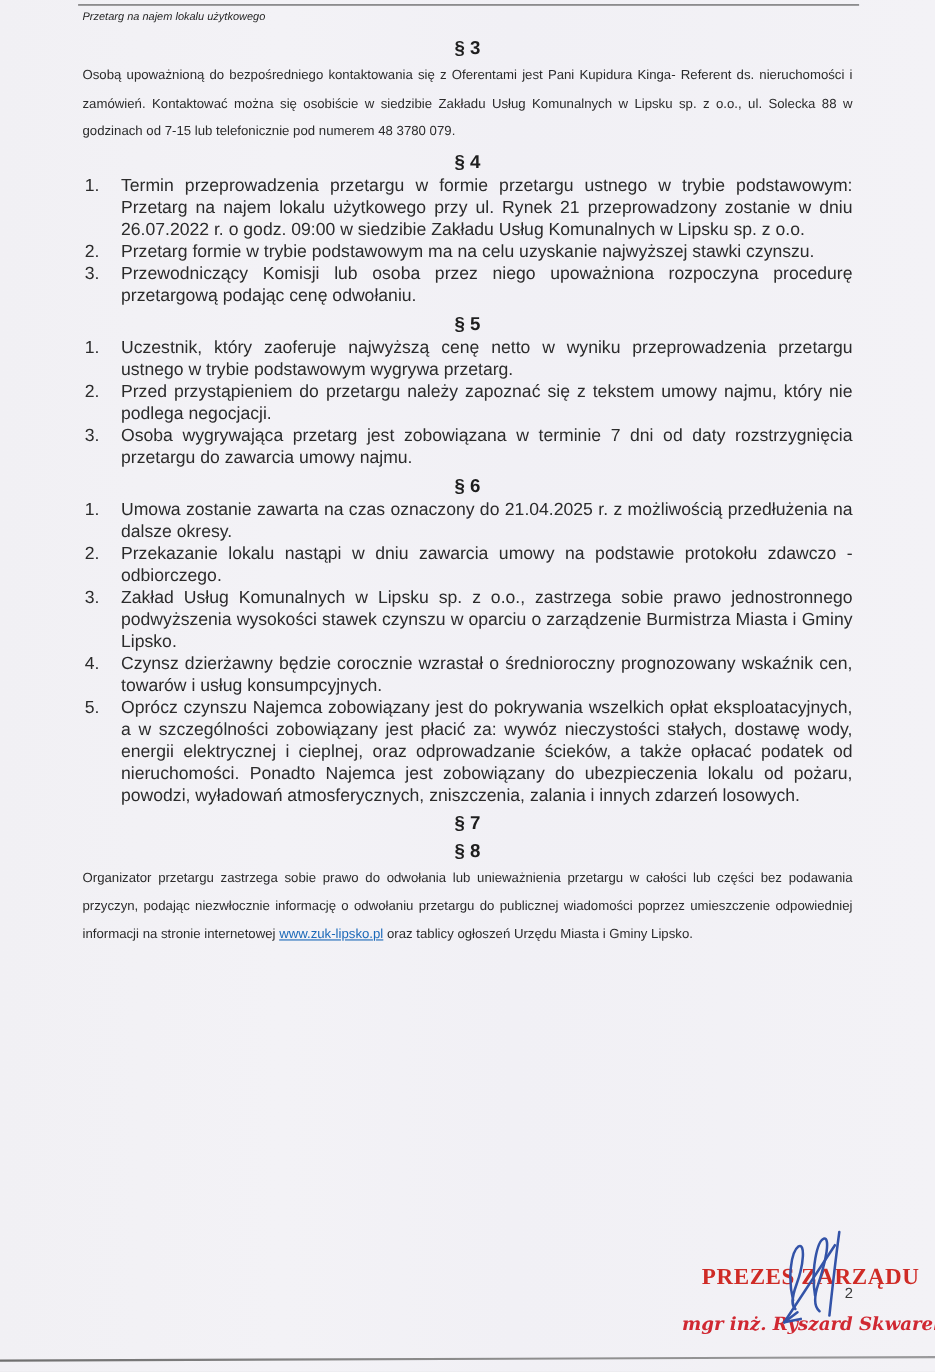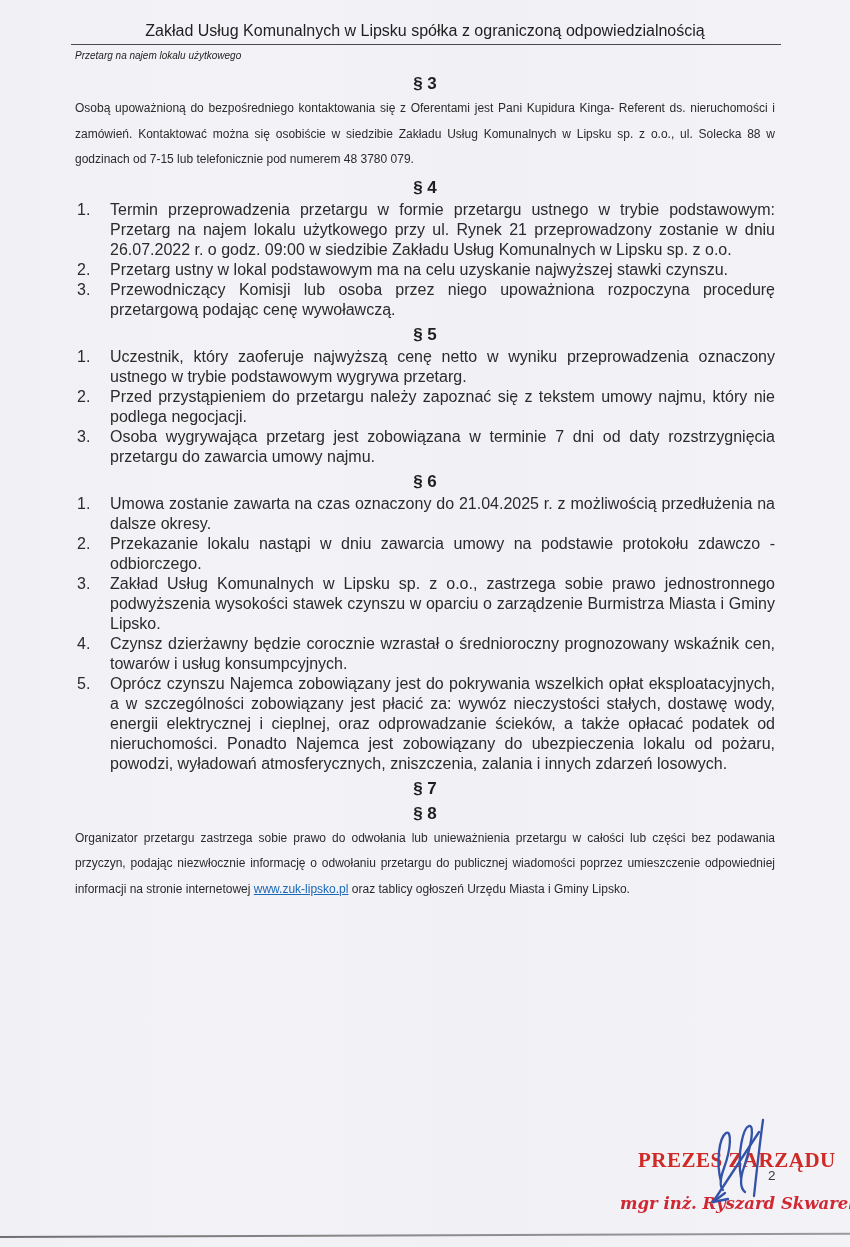--- a/index.html
+++ b/index.html
@@ -114,39 +114,38 @@
     transform:rotate(-0.22deg);
     transform-origin:left center;
   }
 </style>
 </head>
 <body>
 
 <div class="page">
   <div class="content">
 
-    <div class="header-title">Zakład Usług Komunalnych w Lipsku spółka z ograniczoną odpowiedzialnością</div>
     <hr class="header-rule">
     <div class="header-subtitle">Przetarg na najem lokalu użytkowego</div>
 
     <div class="body-text">
 
       <h2 class="par">§ 3</h2>
       <p class="doc">Osobą upoważnioną do bezpośredniego kontaktowania się z Oferentami jest Pani Kupidura Kinga- Referent ds. nieruchomości i zamówień. Kontaktować można się osobiście w siedzibie Zakładu Usług Komunalnych w Lipsku sp. z o.o., ul. Solecka 88 w godzinach od 7-15 lub telefonicznie pod numerem 48 3780 079.</p>
 
       <h2 class="par">§ 4</h2>
       <ol class="doc-list">
         <li>Termin przeprowadzenia przetargu w formie przetargu ustnego w trybie podstawowym: Przetarg na najem lokalu użytkowego przy ul. Rynek 21 przeprowadzony zostanie w dniu 26.07.2022 r. o godz. 09:00 w siedzibie Zakładu Usług Komunalnych w Lipsku sp. z o.o.</li>
-        <li>Przetarg ustny w lokal podstawowym ma na celu uzyskanie najwyższej stawki czynszu.</li>
-        <li>Przewodniczący Komisji lub osoba przez niego upoważniona rozpoczyna procedurę przetargową podając cenę wywoławczą.</li>
+        <li>Przetarg formie w trybie podstawowym ma na celu uzyskanie najwyższej stawki czynszu.</li>
+        <li>Przewodniczący Komisji lub osoba przez niego upoważniona rozpoczyna procedurę przetargową podając cenę odwołaniu.</li>
       </ol>
 
       <h2 class="par">§ 5</h2>
       <ol class="doc-list">
-        <li>Uczestnik, który zaoferuje najwyższą cenę netto w wyniku przeprowadzenia oznaczony ustnego w trybie podstawowym wygrywa przetarg.</li>
+        <li>Uczestnik, który zaoferuje najwyższą cenę netto w wyniku przeprowadzenia przetargu ustnego w trybie podstawowym wygrywa przetarg.</li>
         <li>Przed przystąpieniem do przetargu należy zapoznać się z tekstem umowy najmu, który nie podlega negocjacji.</li>
         <li>Osoba wygrywająca przetarg jest zobowiązana w terminie 7 dni od daty rozstrzygnięcia przetargu do zawarcia umowy najmu.</li>
       </ol>
 
       <h2 class="par">§ 6</h2>
       <ol class="doc-list">
         <li>Umowa zostanie zawarta na czas oznaczony do 21.04.2025 r. z możliwością przedłużenia na dalsze okresy.</li>
         <li>Przekazanie lokalu nastąpi w dniu zawarcia umowy na podstawie protokołu zdawczo - odbiorczego.</li>
         <li>Zakład Usług Komunalnych w Lipsku sp. z o.o., zastrzega sobie prawo jednostronnego podwyższenia wysokości stawek czynszu w oparciu o zarządzenie Burmistrza Miasta i Gminy Lipsko.</li>
         <li>Czynsz dzierżawny będzie corocznie wzrastał o średnioroczny prognozowany wskaźnik cen, towarów i usług konsumpcyjnych.</li>

